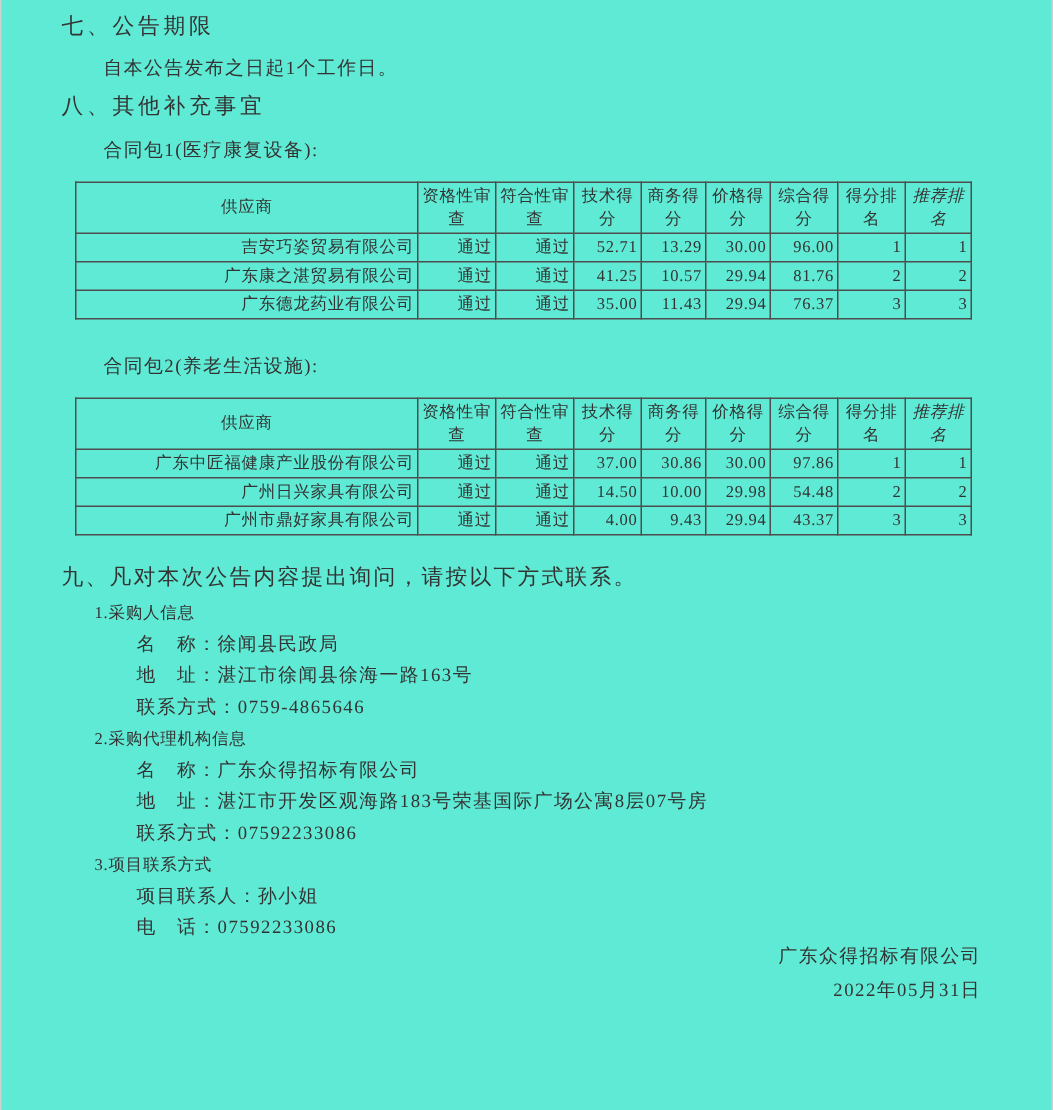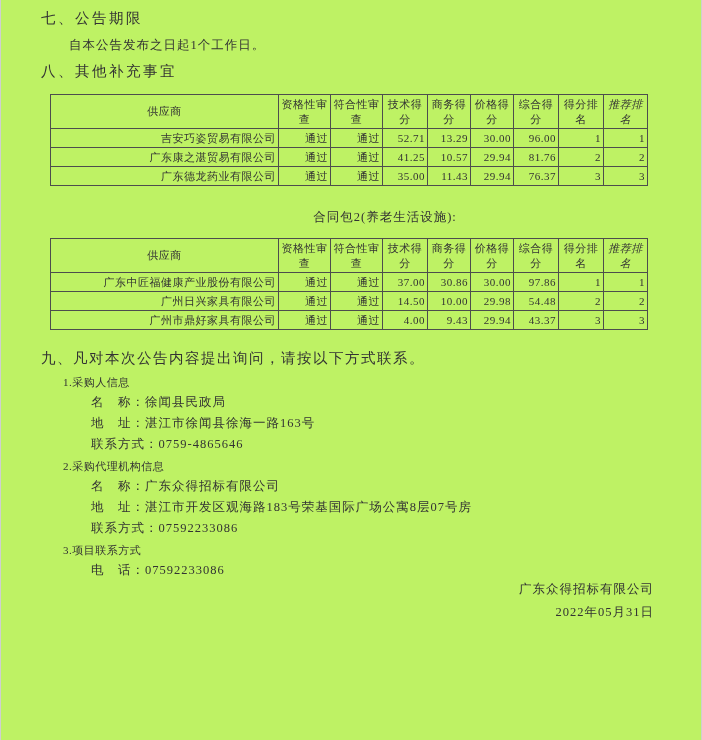--- a/index.html
+++ b/index.html
@@ -1,20 +1,20 @@
 <!DOCTYPE html>
 <html><head>
 <meta charset="utf-8">
 <style>
   * { margin: 0; padding: 0; box-sizing: border-box; }
   html, body { width: 702px; height: 740px; background: #ffffff; overflow: hidden; }
   #page {
     position: relative;
     width: 702px; height: 740px;
-    background: #bef264;
+    background: #5eead4;
     border-left: 1px solid #cfcfcf;
     border-right: 1px solid #cfcfcf;
     font-family: "Liberation Serif", "DejaVu Serif", serif;
     color: #333333;
   }
   .section-heading {
     margin-left: 40px;
     font-size: 14.5px;
     line-height: 19px;
     letter-spacing: 2.5px;
@@ -29,21 +29,21 @@
     font-size: 12.5px;
     line-height: 15px;
     letter-spacing: 1px;
   }
   .pkg-caption {
     margin: 12px 0 0 68px;
     font-size: 12.5px;
     line-height: 15px;
     letter-spacing: 1px;
   }
-  .pkg2 { margin-top: 24px; text-align: center; }
+  .pkg2 { margin-top: 24px; }
   table.score-table {
     border-collapse: collapse;
     table-layout: fixed;
     width: 598px;
     margin: 13px 0 0 49px;
     color: #333333;
   }
   table.score-table th, table.score-table td {
     border: 1px solid #4d4d4d;
     text-align: center;
@@ -101,20 +101,21 @@
 <body>
 
 <div id="page">
 
   <div class="section-heading h7">七、公告期限</div>
 
   <div class="body-line">自本公告发布之日起1个工作日。</div>
 
   <div class="section-heading h8">八、其他补充事宜</div>
 
+  <div class="pkg-caption">合同包1(医疗康复设备):</div>
 
   <table class="score-table">
     <thead>
         <tr>
           <th>供应商</th>
           <th>资格性审查</th>
           <th>符合性审查</th>
           <th>技术得分</th>
           <th>商务得分</th>
           <th>价格得分</th>
@@ -223,20 +224,21 @@
         <div class="contact-line">联系方式：0759-4865646</div>
       </div>
       <div class="contact-block">
         <div class="contact-heading">2.采购代理机构信息</div>
         <div class="contact-line">名　称：广东众得招标有限公司</div>
         <div class="contact-line">地　址：湛江市开发区观海路183号荣基国际广场公寓8层07号房</div>
         <div class="contact-line">联系方式：07592233086</div>
       </div>
       <div class="contact-block">
         <div class="contact-heading">3.项目联系方式</div>
+        <div class="contact-line">项目联系人：孙小姐</div>
         <div class="contact-line">电　话：07592233086</div>
       </div>
     </div>
 
   <div id="footer">
     <div class="footer-line">广东众得招标有限公司</div>
     <div class="footer-line footer-date">2022年05月31日</div>
   </div>
 
 </div>

